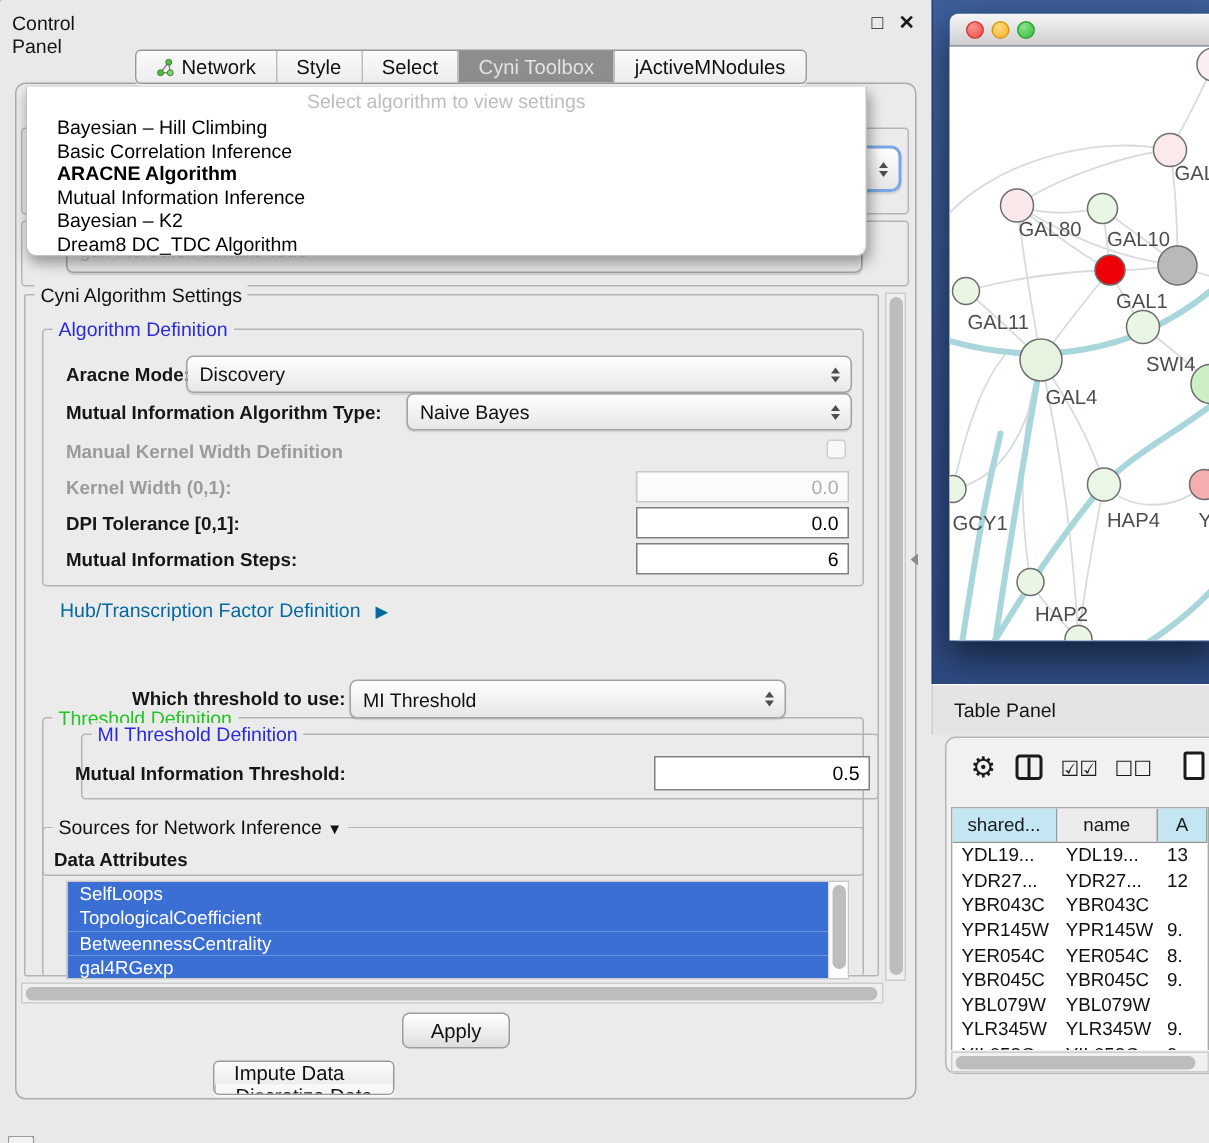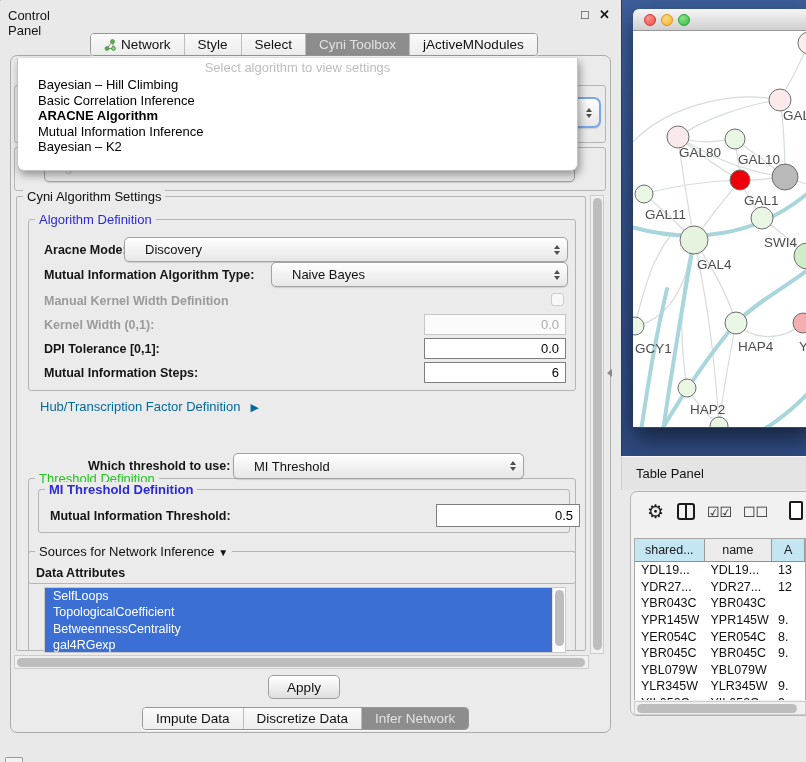--- a/index.html
+++ b/index.html
@@ -29,21 +29,21 @@
   .fs-legend { position:absolute; top:-8px; left:6px; background:#ebebeb; padding:0 4px;
         font-size:13px; color:#111; white-space:nowrap; }
   .legend-blue { color:#2a2ad8; }
   .legend-green { color:#21c521; }
 
   .lbl { position:absolute; font-size:12.5px; font-weight:bold; color:#161616; white-space:nowrap; }
   .lbl.dis { color:#9b9b9b; }
 
   .combo { position:absolute; display:flex; align-items:center; font-size:13px; color:#111;
         background:linear-gradient(#fefefe,#e7e7e7); border:1px solid #a2a2a2; border-radius:5px;
-        padding-left:20px; box-shadow:0 1px 1px rgba(0,0,0,.12); }
+        padding-left:8px; box-shadow:0 1px 1px rgba(0,0,0,.12); }
   .combo.focus { border:2px solid #7aa7e5; border-radius:7px; }
   .combo .val { flex:1; }
   .combo .val.dim { color:#c3c3c3; }
   .spinner { display:flex; flex-direction:column; align-items:center; gap:2px; padding-right:7px; }
   .tu { width:0; height:0; border-left:3.5px solid transparent; border-right:3.5px solid transparent; border-bottom:4px solid #4e4e4e; }
   .td { width:0; height:0; border-left:3.5px solid transparent; border-right:3.5px solid transparent; border-top:4px solid #4e4e4e; }
 
   .tfield { position:absolute; display:flex; align-items:center; justify-content:flex-end;
         background:#fff; border:1px solid #7f7f7f; font-size:13px; color:#000; padding:0 6px; }
   .tfield.dis { background:#fbfbfb; border:1px solid #c7c7c7; color:#adadad; }
@@ -205,21 +205,21 @@
       <span class="fs-legend legend-green">Threshold Definition</span>
     </div>
     <div class="lbl" style="left:88px; top:458px;">Which threshold to use:</div>
     <div class="combo" style="left:233px; top:452px; width:291px; height:26px;">
       <span class="val">MI Threshold</span>
       <span class="spinner">
           <i class="tu"></i>
           <i class="td"></i>
         </span>
     </div>
-    <div class="fs" style="left:38px; top:488px; width:532px; height:44px;font-weight:bold;">
+    <div class="fs" style="left:54px; top:488px; width:532px; height:44px;">
       <span class="fs-legend legend-blue">MI Threshold Definition</span>
     </div>
     <div class="lbl" style="left:50px; top:508px;">Mutual Information Threshold:</div>
     <div class="tfield" style="left:436px; top:503px; width:144px; height:23px;">0.5</div>
 
     <div class="fs" style="left:28px; top:550px; width:548px; height:100px; border-bottom:none;">
       <span class="fs-legend">
         <span>Sources for Network Inference</span>
         <span style="font-size:10px;">▼</span>
       </span>
@@ -239,40 +239,41 @@
 
     <div class="sbar-v" style="left:590px; top:194px; height:459px;">
       <div class="thumb" style="left:1.5px; top:2px; width:9px; height:452px;"></div>
     </div>
     <div class="sbar-h" style="left:14px; top:654px; width:575px;">
       <div class="thumb" style="left:2px; top:1.5px; height:9px; width:568px;"></div>
     </div>
 
     <div class="btn" style="left:268px; top:674px; width:72px; height:24px;">Apply</div>
 
-    <div class="tabstrip" style="left:142px; top:706px;">
+    <div class="tabstrip" style="left:142px; top:706px;flex-direction:column;">
         <div class="tab">
           <span>Impute Data</span>
         </div>
         <div class="tab">
           <span>Discretize Data</span>
         </div>
         <div class="tab sel">
           <span>Infer Network</span>
         </div>
       </div>
 
     <div class="popup">
       <div class="popup-head">Select algorithm to view settings</div>
       <div id="popup-items">
           <div class="popup-item">Bayesian – Hill Climbing</div>
           <div class="popup-item">Basic Correlation Inference</div>
           <div class="popup-item bold">ARACNE Algorithm</div>
           <div class="popup-item">Mutual Information Inference</div>
           <div class="popup-item">Bayesian – K2</div>
+          <div class="popup-item">Dream8 DC_TDC Algorithm</div>
         </div>
     </div>
   </div>
 
   <div class="desktop">
     <div class="netwin">
       <div class="netwin-title">
         <span class="light" style="left:11px; background:radial-gradient(circle at 35% 30%, #fa938d, #ef4a42); border:1px solid #ce3b34;"></span>
         <span class="light" style="left:28px; background:radial-gradient(circle at 35% 30%, #ffd97e, #f6b227); border:1px solid #d9990f;"></span>
         <span class="light" style="left:45px; background:radial-gradient(circle at 35% 30%, #8ee08a, #2fbe3e); border:1px solid #26a32f;"></span>

